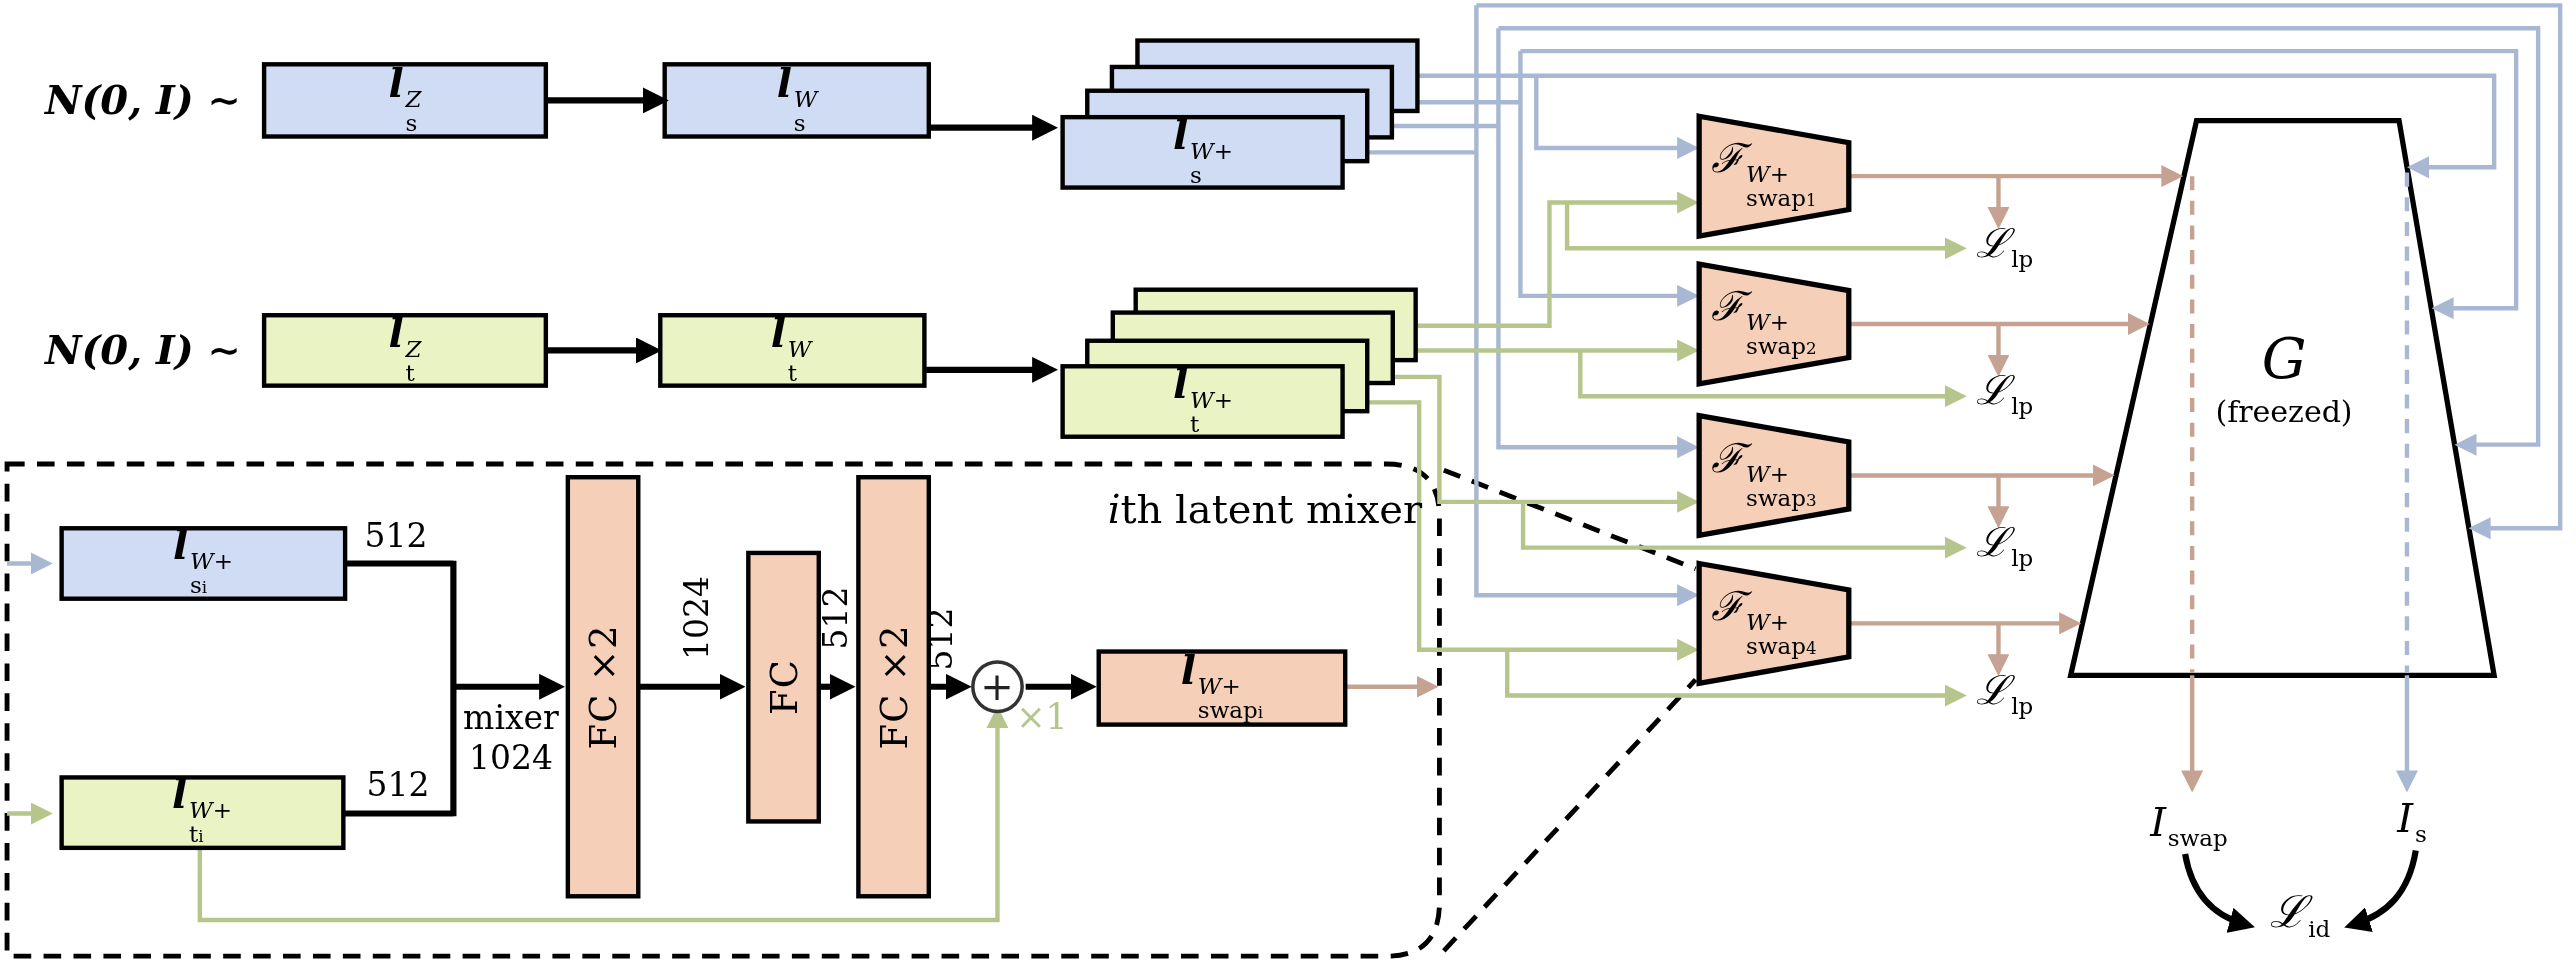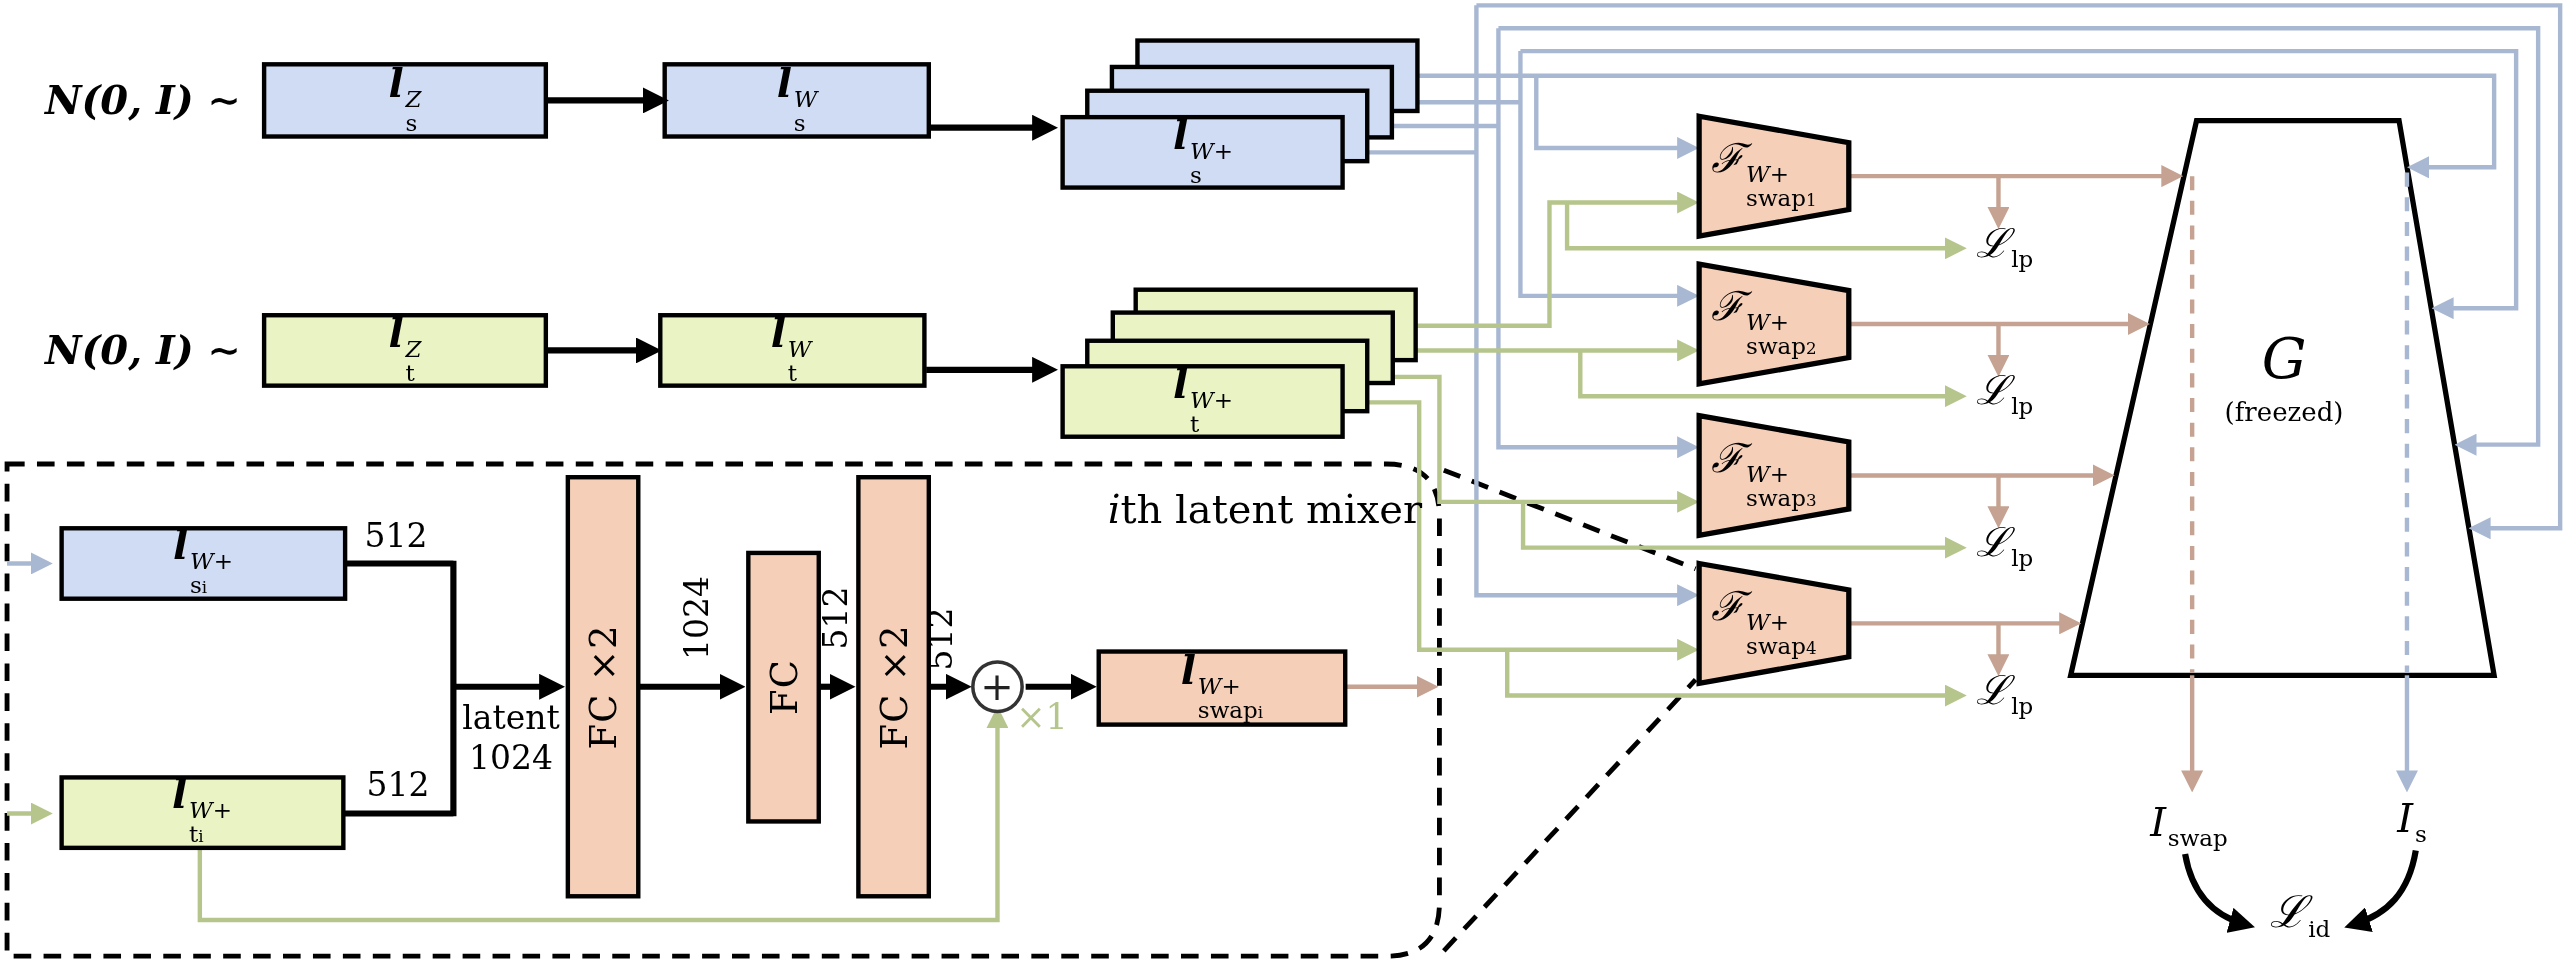--- a/index.html
+++ b/index.html
@@ -28,21 +28,21 @@
           font-size:23px;line-height:1.02;margin-left:1.8px;}
   .msup{font-style:italic;}
   .msup:empty{display:none;}
   .mss{font-size:16.7px;}
   .mss:empty{display:none;}
   .sampler{font-size:40px;font-style:italic;font-weight:bold;}
   .dim{font-size:33px;}
   .fc{font-size:37px;letter-spacing:0.9px;}
   .title{font-size:40px;}
   .gbig{font-size:56px;font-style:italic;}
-  .gsub{font-size:26px;}
+  .gsub{font-size:30px;}
   .lid{font-size:44px;}
   .x1{font-size:35px;color:#b5c58b;}
   .plus{font-size:40px;color:#222;}
 </style>
 </head>
 <body>
 
 <div id="canvas">
 
 <svg id="wires" width="2576" height="965" viewBox="0 0 2926 1096">
@@ -193,21 +193,21 @@
         <span class="msup">W+</span>
         <span class="msub"><span>s</span><span class="mss">i</span></span>
       </span></div>
 <div class="lbl math" style="left:202px;top:810px"><span class="mbase bold">l</span><span class="mstack">
         <span class="msup">W+</span>
         <span class="msub"><span>t</span><span class="mss">i</span></span>
       </span></div>
 
 <div class="lbl dim" style="left:396px;top:535px">512</div>
 <div class="lbl dim" style="left:398px;top:784px">512</div>
-<div class="lbl dim" style="left:511px;top:717px">latent</div>
+<div class="lbl dim" style="left:511px;top:717px">mixer</div>
 <div class="lbl dim" style="left:511px;top:757px">1024</div>
 
 <div class="lbl fc r90" style="left:603px;top:687px">FC ×2</div>
 <div class="lbl fc r90" style="left:784px;top:687px">FC</div>
 <div class="lbl fc r90" style="left:894px;top:687px">FC ×2</div>
 <div class="lbl dim r90" style="left:696px;top:618px">1024</div>
 <div class="lbl dim r90" style="left:835px;top:618px">512</div>
 <div class="lbl dim r90" style="left:940px;top:639px">512</div>
 
 <div class="lbl plus" style="left:997px;top:686px">+</div>

